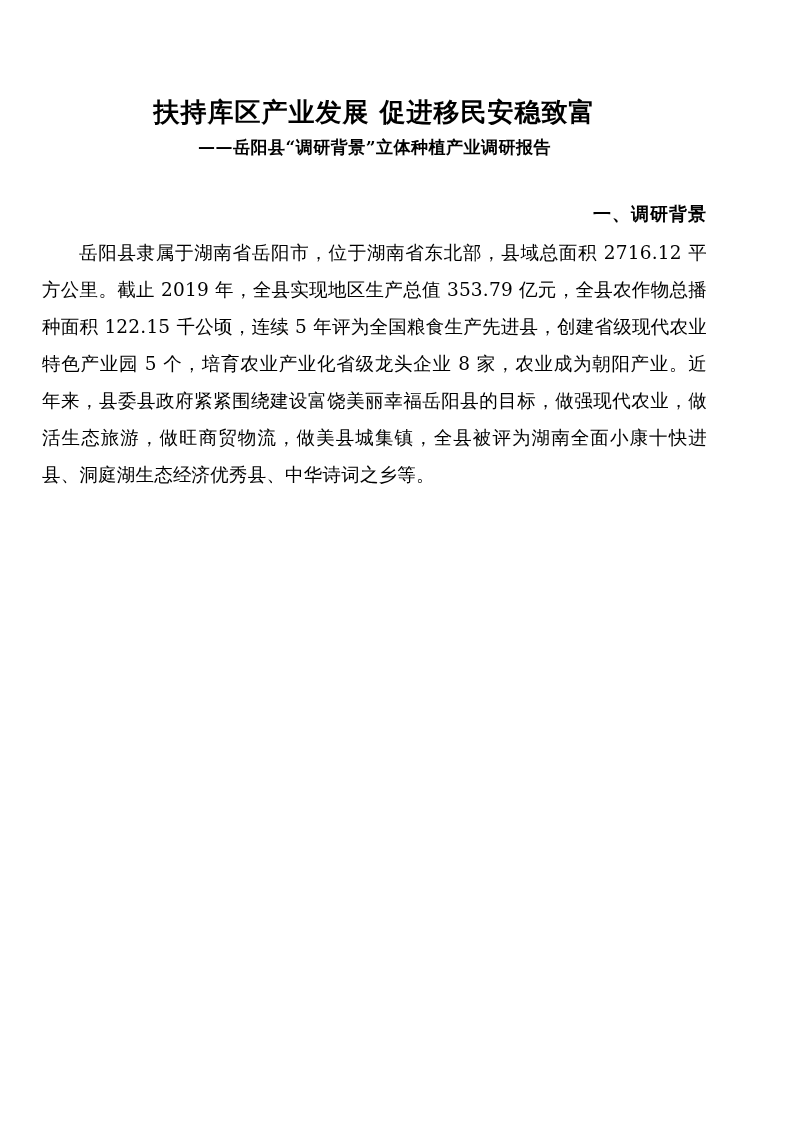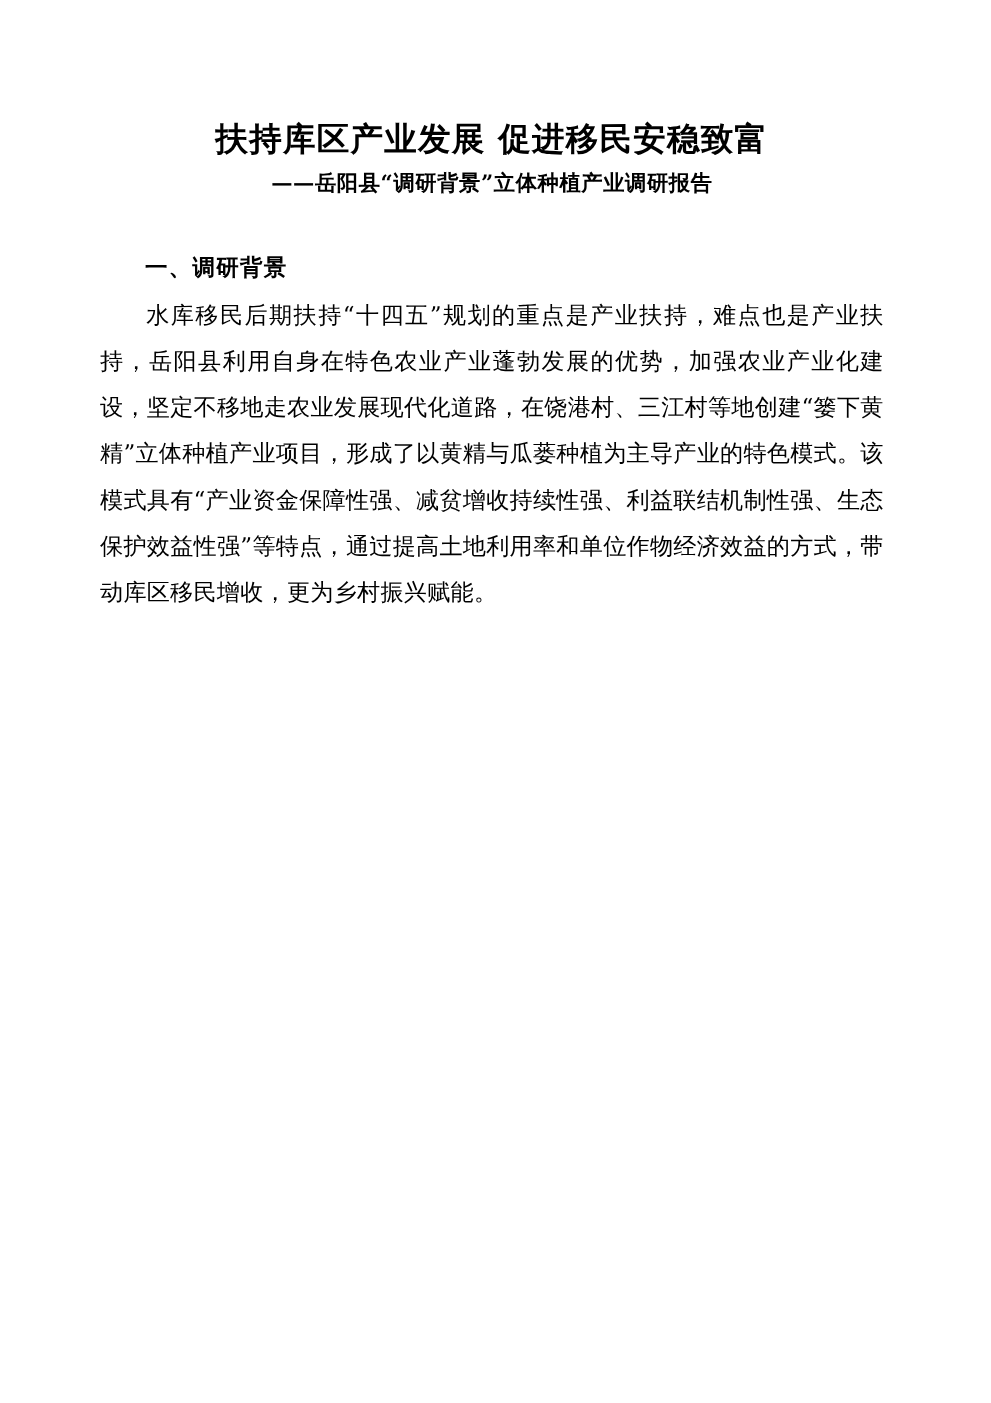--- a/index.html
+++ b/index.html
@@ -12,21 +12,21 @@
     height: 1122px;
     font-family: "DejaVu Serif", "Liberation Serif", serif;
     color: #000000;
     overflow: hidden;
   }
   .page {
     position: relative;
     width: 793px;
     height: 841px;
     box-sizing: border-box;
-    padding: 96px 86px 60px 80px;
+    padding: 96px 86px 60px 42px;
   }
   .doc-title {
     text-align: center;
     font-size: 26px;
     font-weight: bold;
     letter-spacing: 1px;
     line-height: 1.3;
     margin: 0 0 6px 0;
     font-family: "DejaVu Serif", "Liberation Serif", serif;
   }
@@ -37,20 +37,21 @@
     letter-spacing: 0.5px;
     line-height: 1.4;
     margin: 6px 0 0 0;
   }
   .section-heading {
     font-size: 18px;
     font-weight: bold;
     margin: 42px 0 8px 0;
     text-indent: 36px;
     letter-spacing: 1px;
+    text-align: right;
   }
   .body-para {
     font-size: 18.5px;
     line-height: 2.0;
     text-align: justify;
     text-justify: inter-ideograph;
     text-indent: 2em;
     margin: 0 0 0 0;
     letter-spacing: 0.2px;
   }
@@ -62,16 +63,16 @@
 <body>
 
 <div class="page">
 
   <h1 class="doc-title">扶持库区产业发展  促进移民安稳致富</h1>
 
   <div class="doc-subtitle">——岳阳县“调研背景”立体种植产业调研报告</div>
 
   <h2 class="section-heading">一、调研背景</h2>
 
+  <p class="body-para">岳阳县隶属于湖南省岳阳市，位于湖南省东北部，县域总面积 2716.12 平方公里。截止 2019 年，全县实现地区生产总值 353.79 亿元，全县农作物总播种面积 122.15 千公顷，连续 5 年评为全国粮食生产先进县，创建省级现代农业特色产业园 5 个，培育农业产业化省级龙头企业 8 家，农业成为朝阳产业。近年来，县委县政府紧紧围绕建设富饶美丽幸福岳阳县的目标，做强现代农业，做活生态旅游，做旺商贸物流，做美县城集镇，全县被评为湖南全面小康十快进县、洞庭湖生态经济优秀县、中华诗词之乡等。</p>
 
-  <p class="body-para">水库移民后期扶持“十四五”规划的重点是产业扶持，难点也是产业扶持，岳阳县利用自身在特色农业产业蓬勃发展的优势，加强农业产业化建设，坚定不移地走农业发展现代化道路，在饶港村、三江村等地创建“篓下黄精”立体种植产业项目，形成了以黄精与瓜蒌种植为主导产业的特色模式。该模式具有“产业资金保障性强、减贫增收持续性强、利益联结机制性强、生态保护效益性强”等特点，通过提高土地利用率和单位作物经济效益的方式，带动库区移民增收，更为乡村振兴赋能。</p>
 
 </div>
 
 </body></html>

